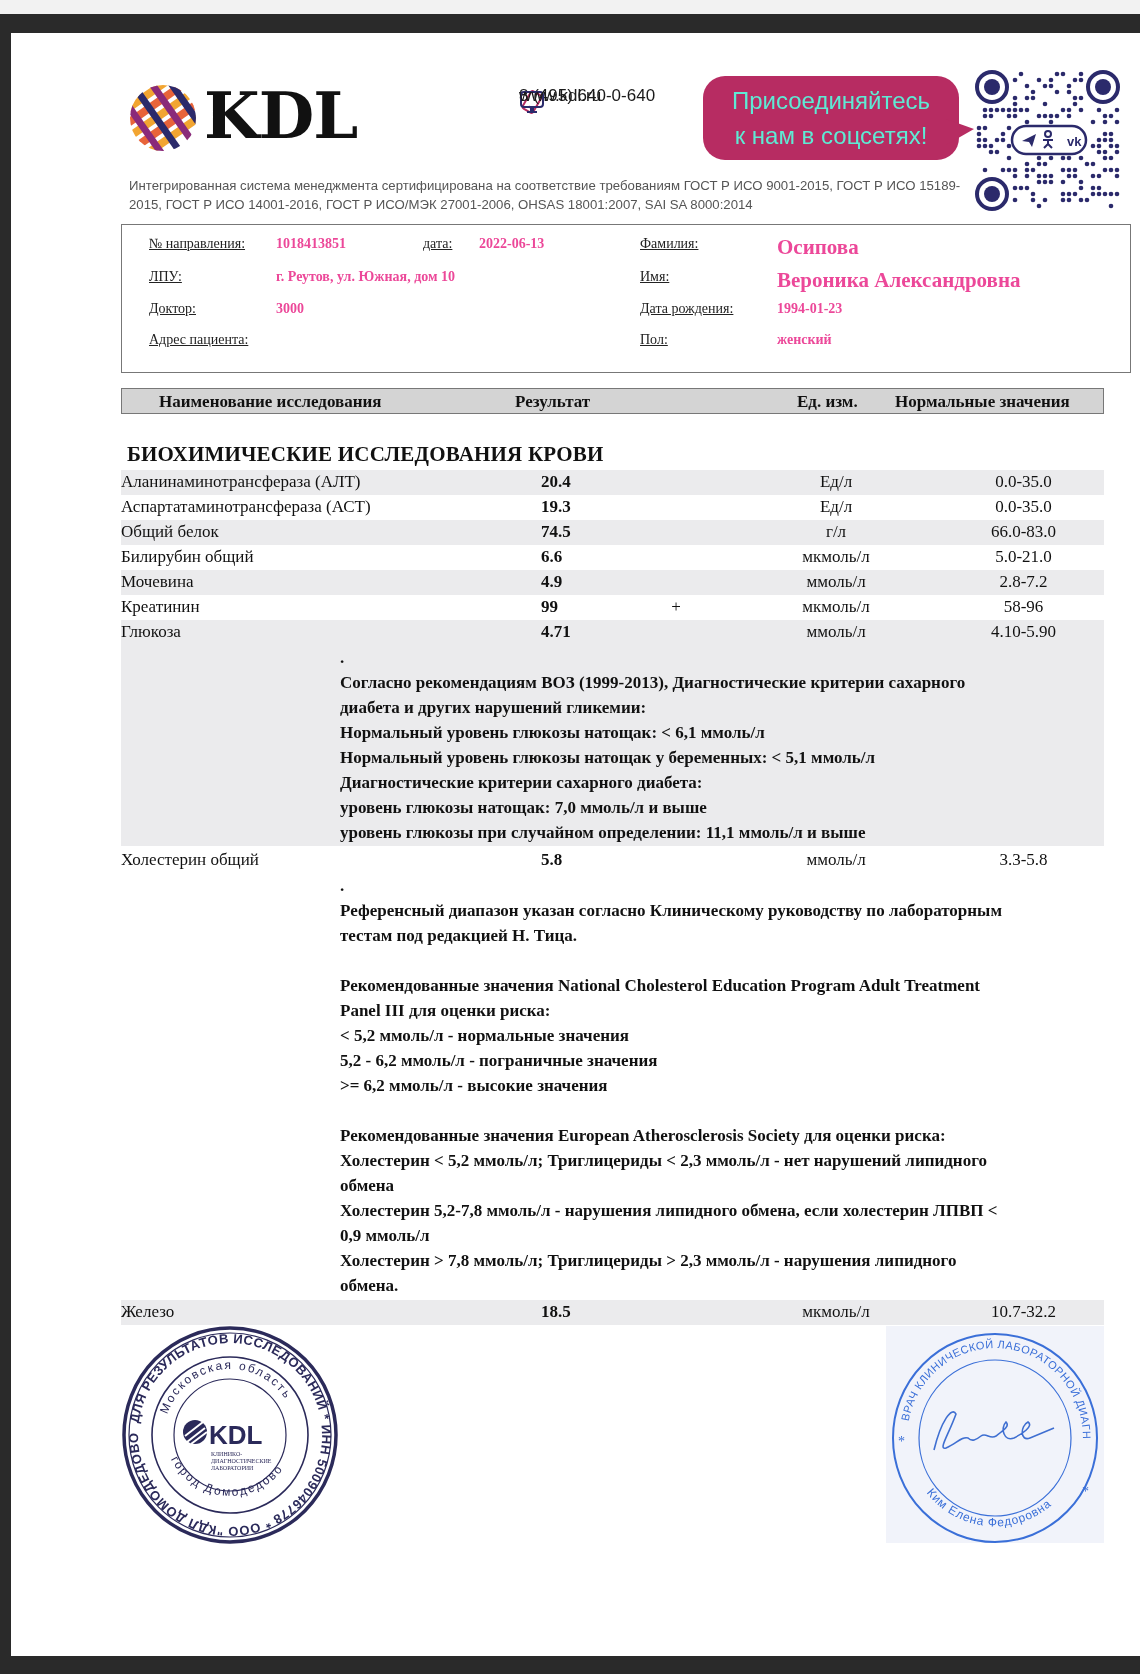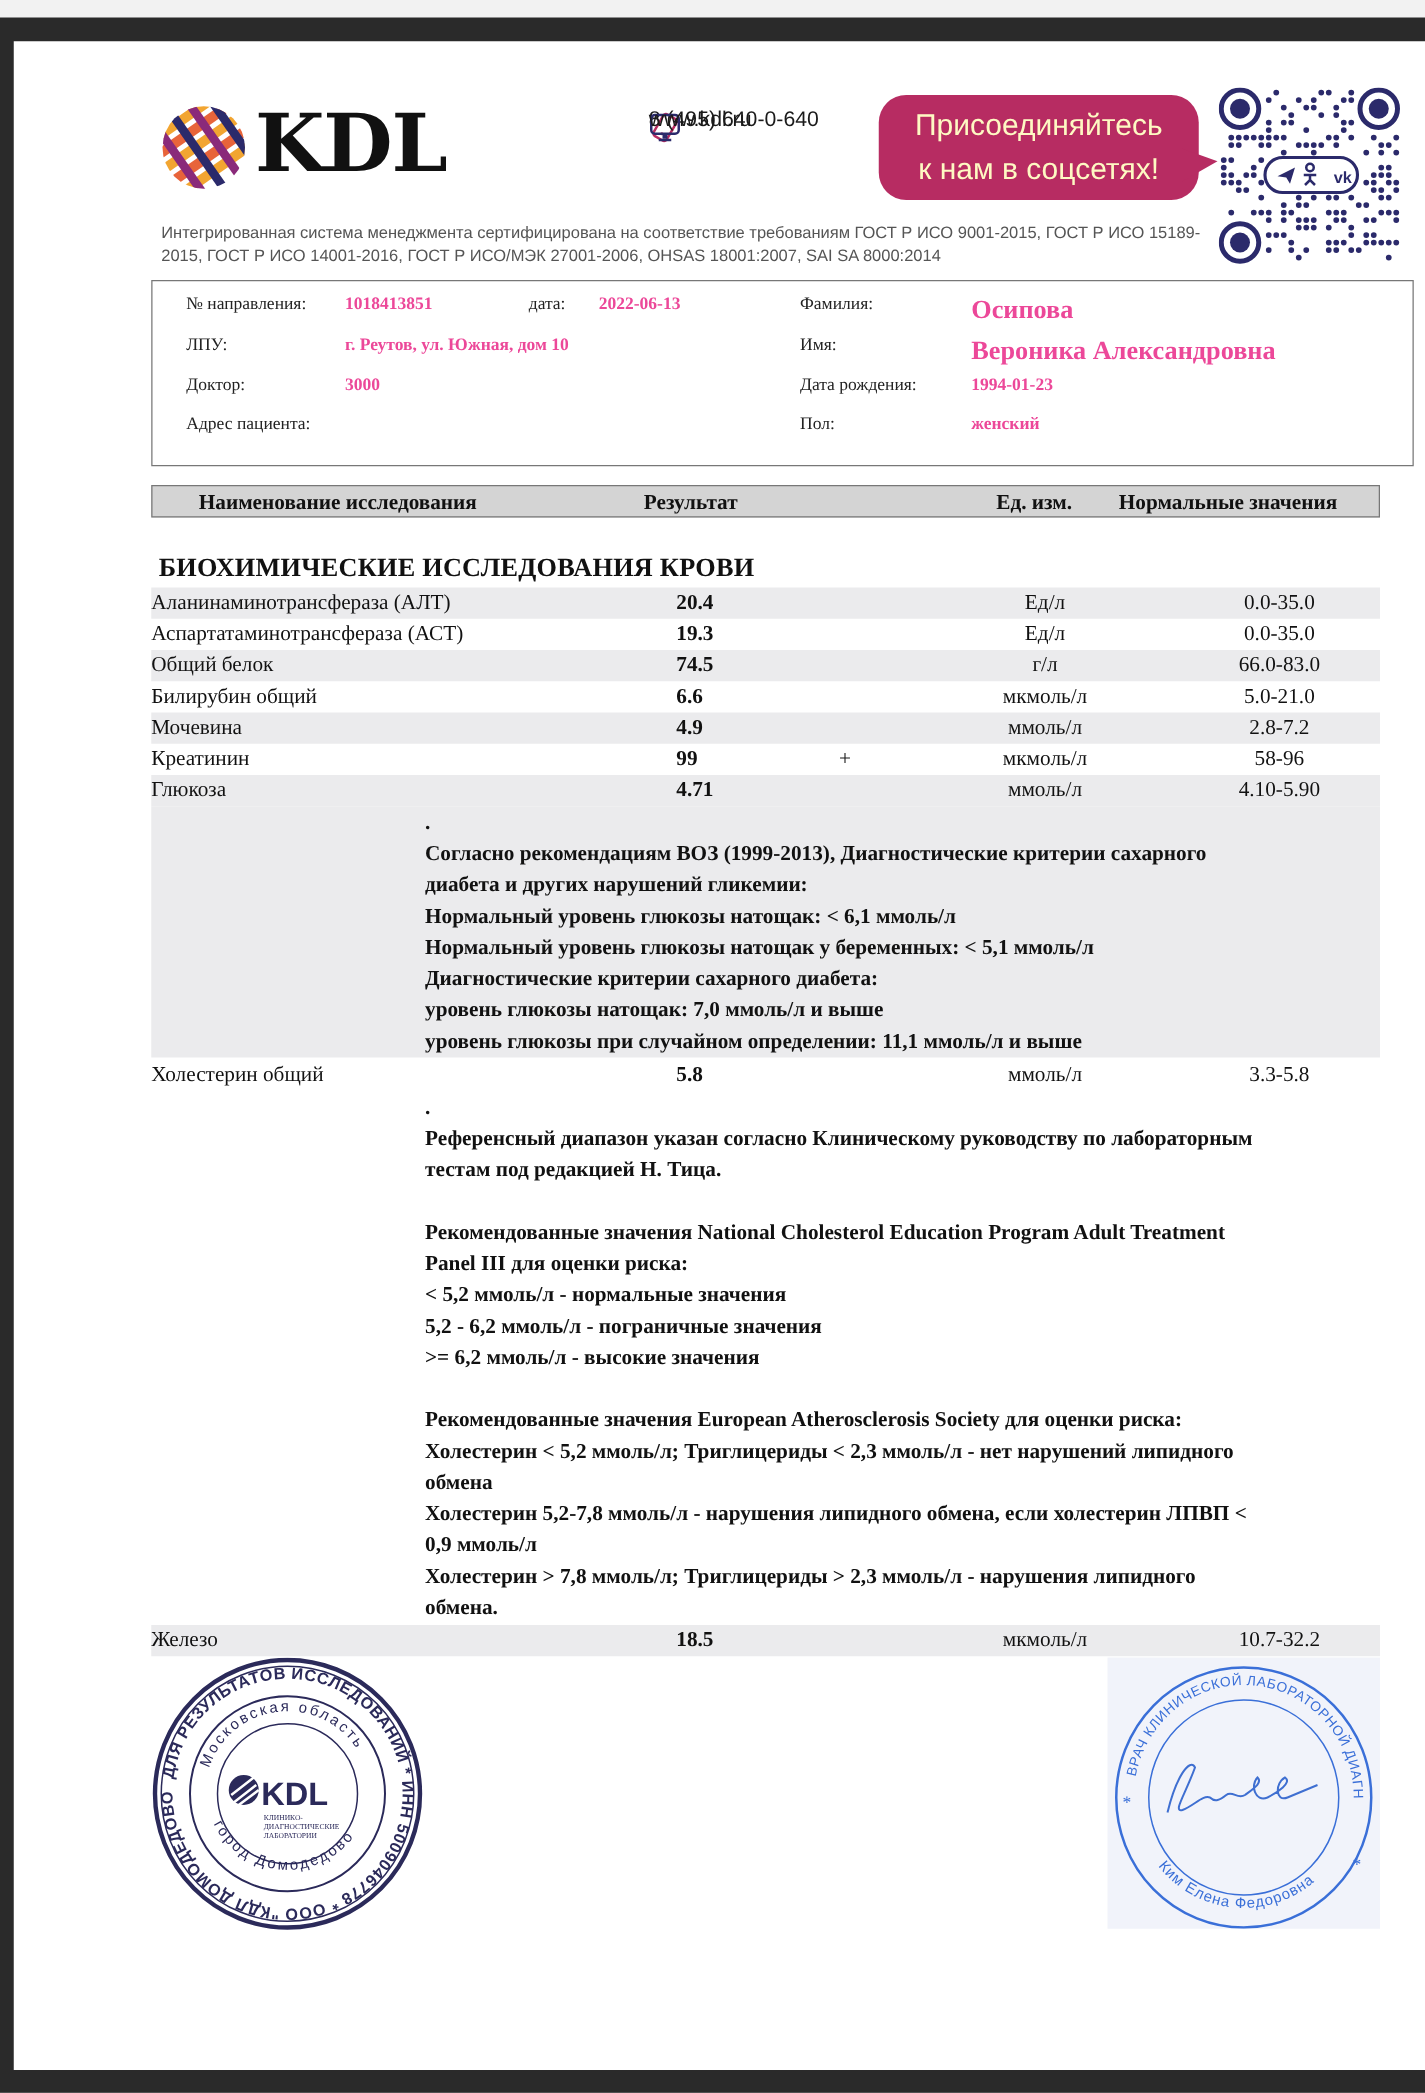--- a/index.html
+++ b/index.html
@@ -9,29 +9,29 @@
   .top-strip { position: absolute; left: 0; top: 0; width: 1140px; height: 14px; background: #f2f2f2; }
   .page { position: absolute; left: 11px; top: 33px; width: 1129px; height: 1623px; background: #ffffff; }
   .bottom-band { position: absolute; left: 0; top: 1656px; width: 1140px; height: 18px; background: #2a2a2a; }
 
   
   .logo { position: absolute; left: 129px; top: 84px; width: 68px; height: 68px; }
   .brand { position: absolute; left: 204px; top: 76px; font-family: "DejaVu Serif", serif; font-weight: 900; font-size: 64px; letter-spacing: -1px; color: #111; line-height: 80px; }
   .contact { position: absolute; left: 398px; top: 84px; font-family: "Liberation Sans", sans-serif; font-size: 28px; color: #1a1a1a; }
   .contact .row { display: flex; align-items: center; height: 36px; }
   .contact .ic { width: 26px; height: 26px; margin-right: 10px; display:inline-flex; }
-  .bubble { position: absolute; left: 703px; top: 76px; width: 256px; height: 84px; background: #b72c62; border-radius: 22px; color: #fef9c3; font-family: "Liberation Sans", sans-serif; font-size: 24px; line-height: 35px; text-align: center; padding-top: 7px; }
+  .bubble { position: absolute; left: 703px; top: 76px; width: 256px; height: 84px; background: #b72c62; border-radius: 22px; color: #5eead4; font-family: "Liberation Sans", sans-serif; font-size: 24px; line-height: 35px; text-align: center; padding-top: 7px; }
   .bubble-tail { position: absolute; left: 946px; top: 124px; width: 0; height: 0; border-left: 28px solid #b72c62; border-top: 0 solid transparent; border-bottom: 26px solid transparent; transform: skewY(20deg); }
   .cert { position: absolute; left: 129px; top: 176px; width: 840px; font-family: "Liberation Sans", sans-serif; font-size: 13.2px; line-height: 19px; color: #555; }
   .qr { position: absolute; left: 975px; top: 70px; width: 146px; height: 142px; }
 
   
   .patient { position: absolute; left: 121px; top: 224px; width: 1010px; height: 149px; border: 1.5px solid #777; }
   .pf { position: absolute; font-size: 14px; white-space: nowrap; }
-  .pf.label { color: #222; }
+  .pf.label { color: #222; text-decoration: underline; }
   .pf.val { font-weight: bold; color: #ec4899; }
   .pf.big { font-size: 21px; text-align: center; }
 
   
   .thead { position: absolute; left: 121px; top: 388px; width: 983px; height: 26px; background: #d4d4d4; border: 1.5px solid #777; font-weight: bold; font-size: 17px; text-align: right; }
   .thead span { position: absolute; top: 3px; white-space: nowrap; }
 
   .section-title { position: absolute; left: 127px; top: 442px; font-size: 21px; font-weight: bold; letter-spacing: 0.2px; }
 
   .row { position: absolute; left: 121px; width: 983px; height: 25px; font-size: 17px; }

